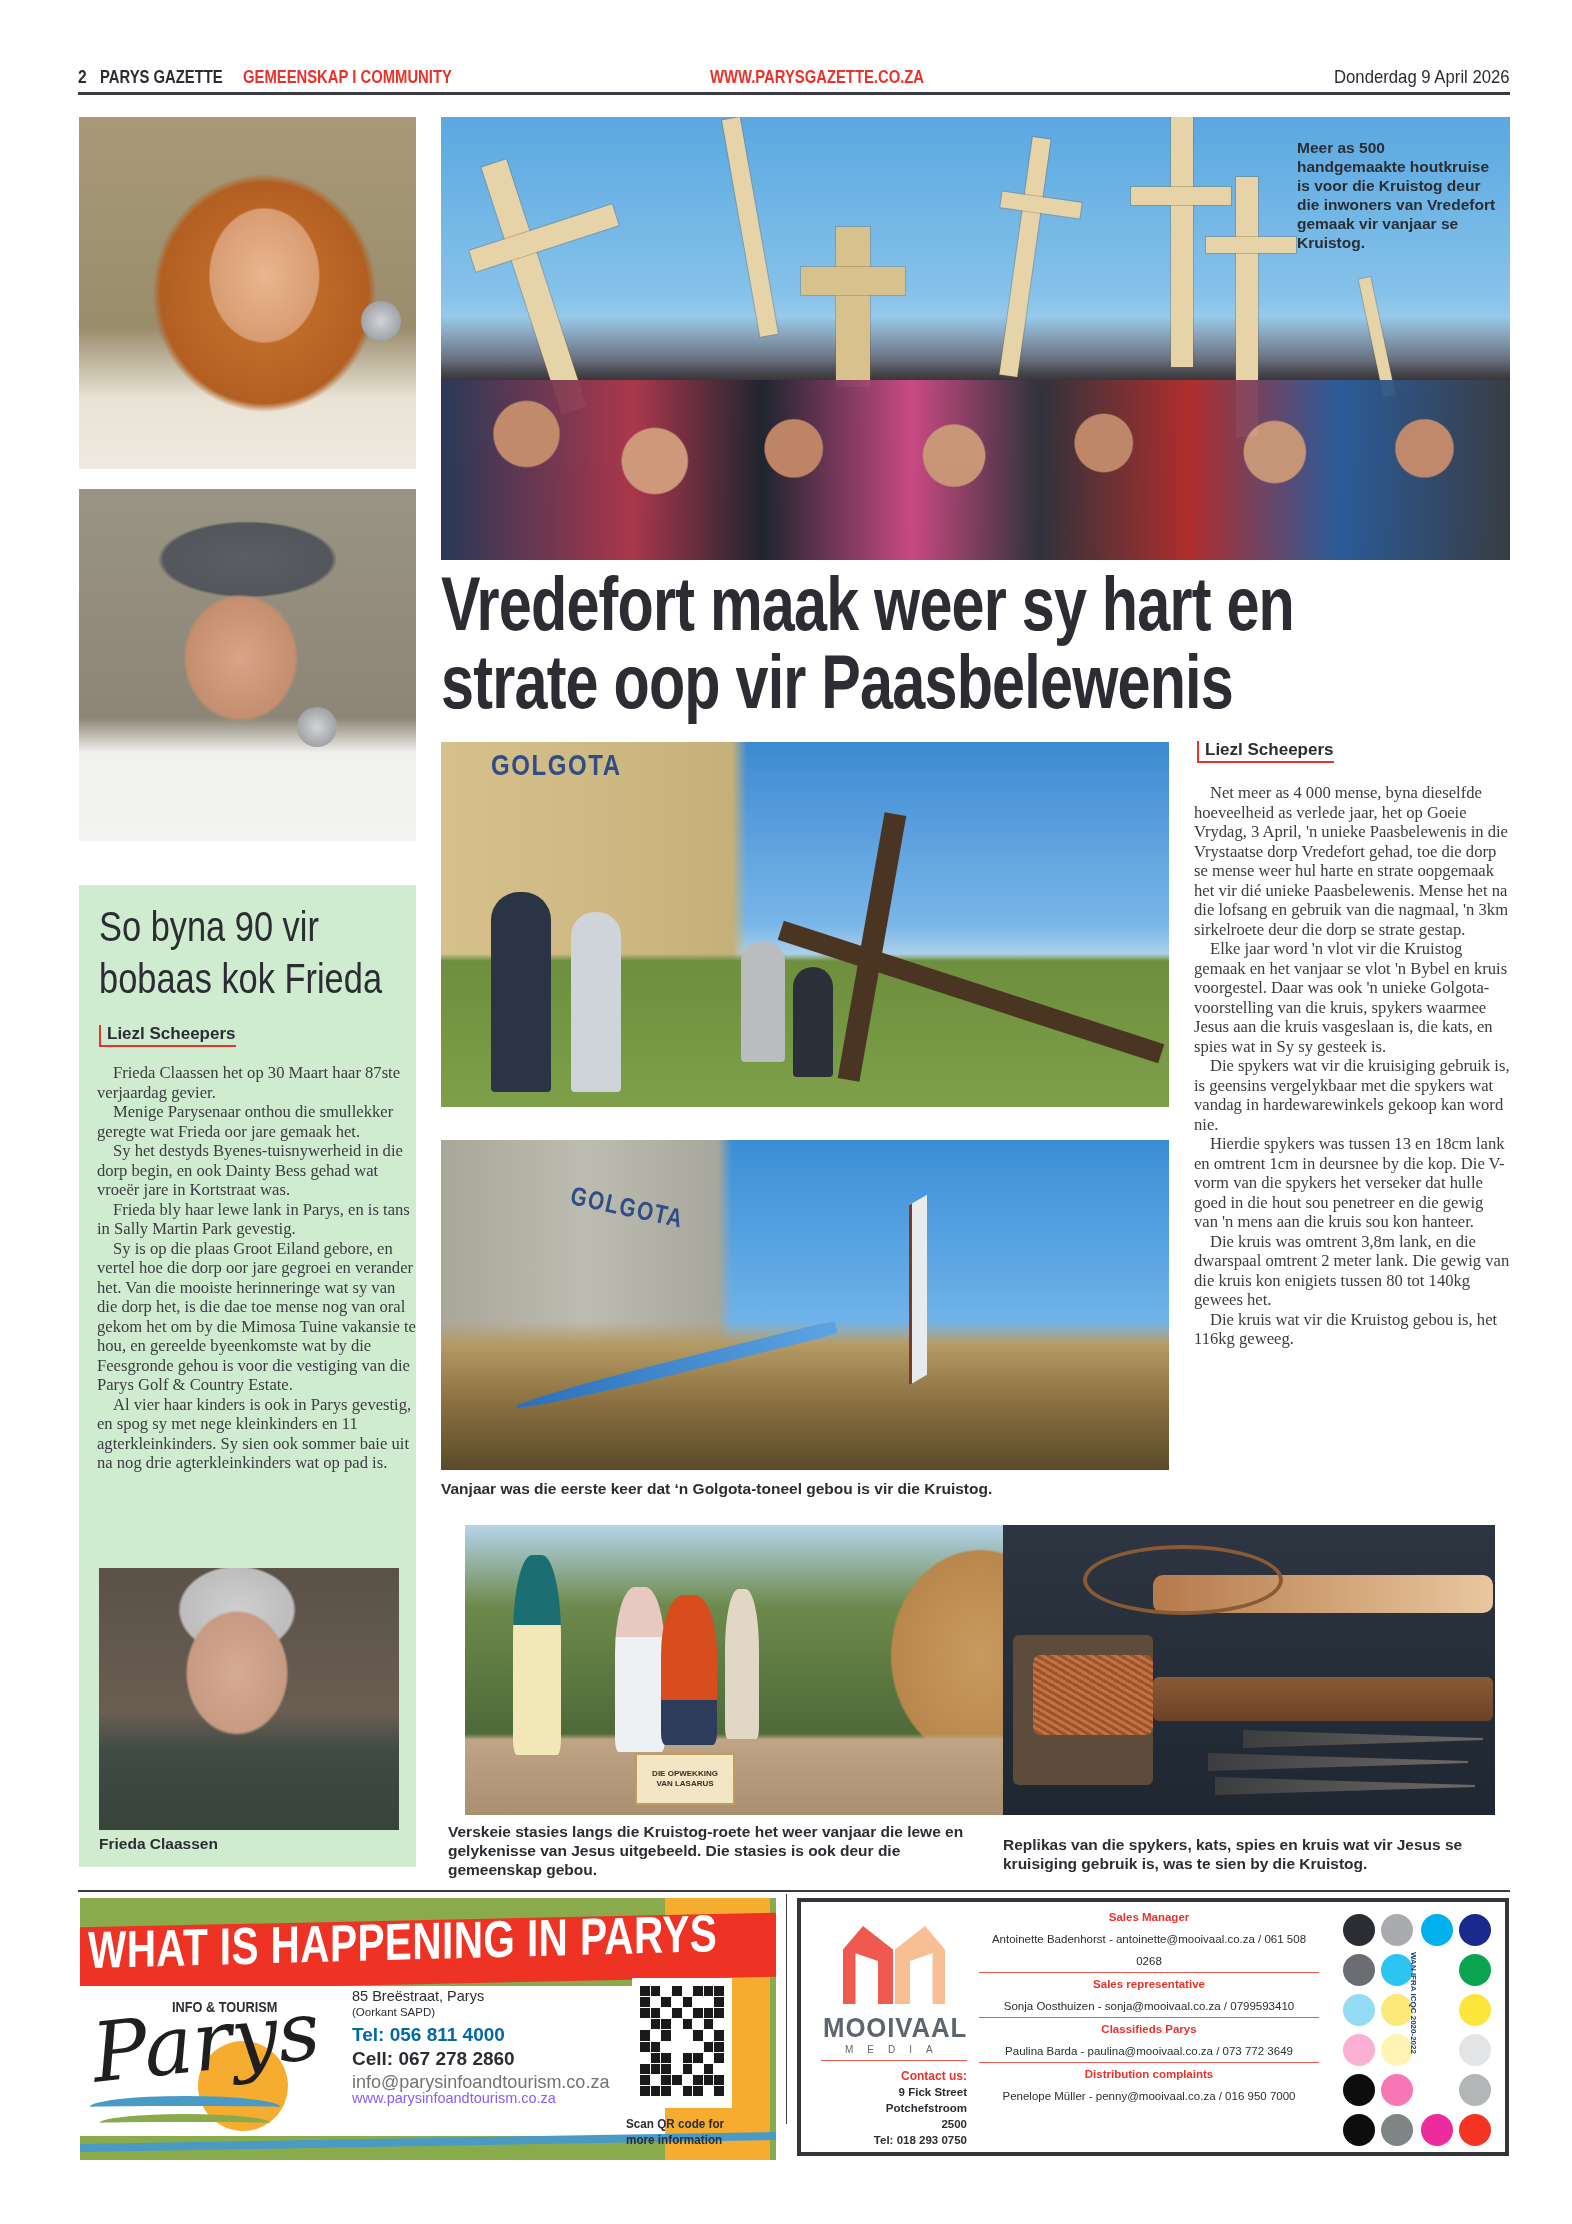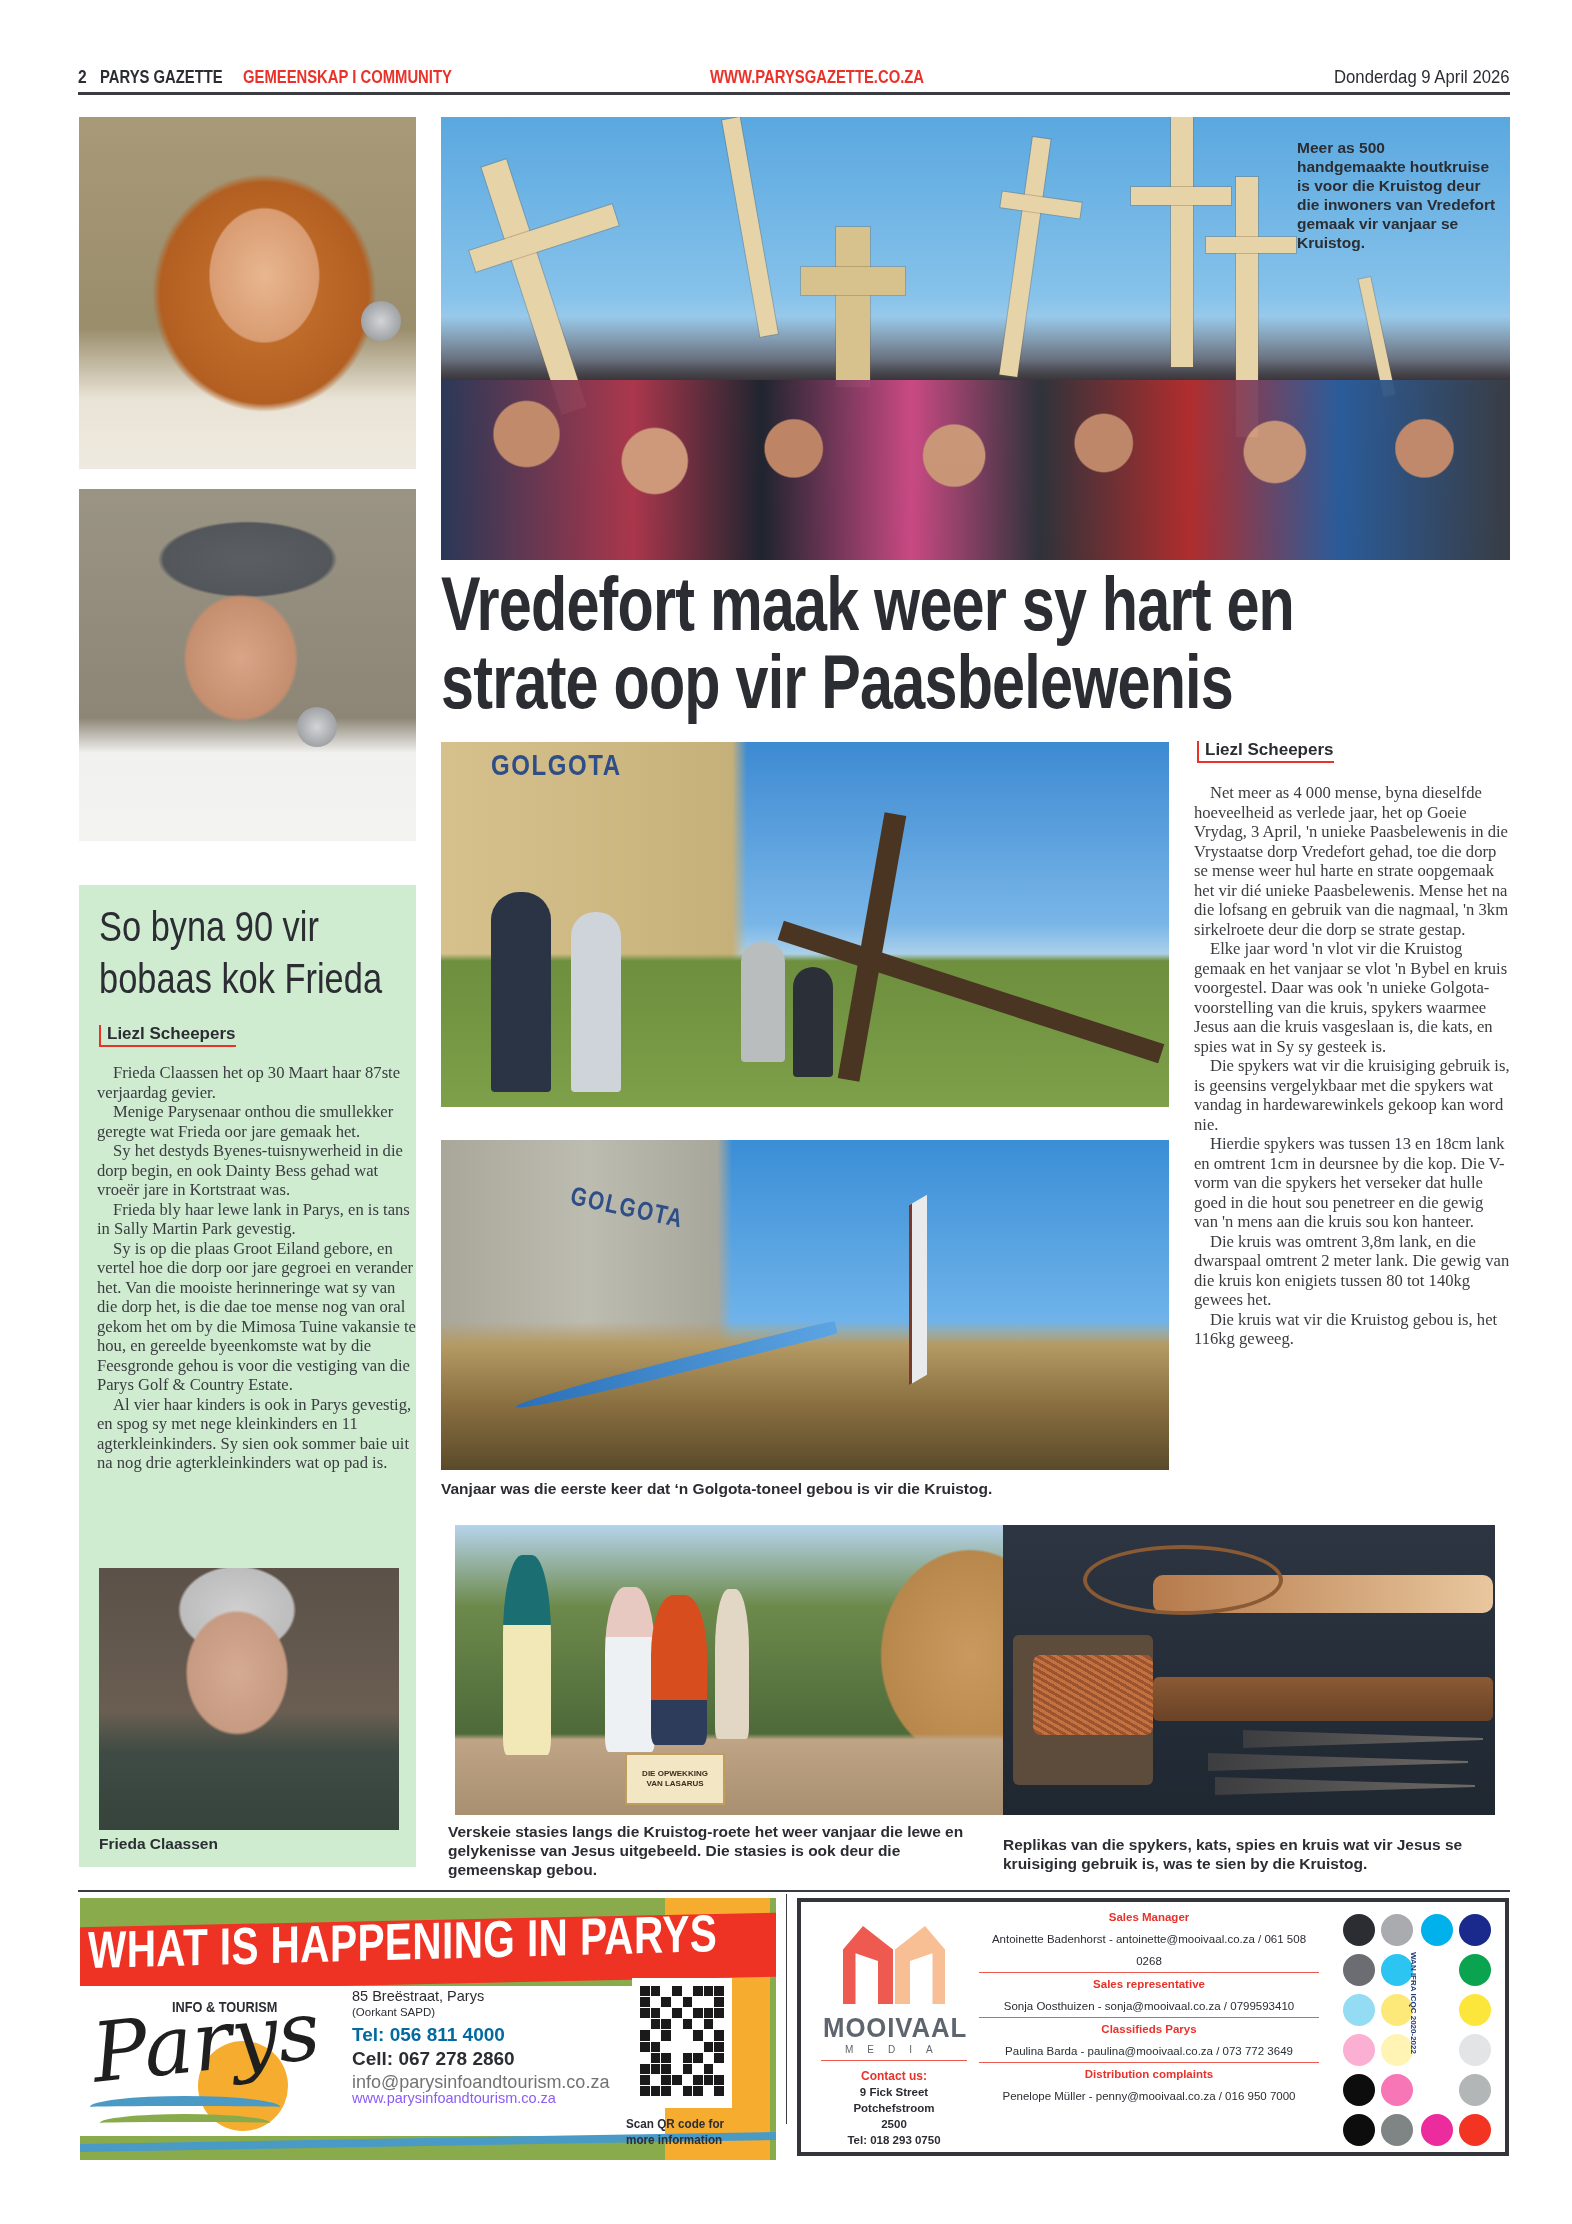--- a/index.html
+++ b/index.html
@@ -60,21 +60,21 @@
     background:
       linear-gradient(180deg, transparent 0%, transparent 55%, #b49a64 62%, #8a6f40 80%, #5a4a2a 100%),
       linear-gradient(90deg, #a9a79a 0%, #bdbcb0 20%, #a8a79c 38%, transparent 40%),
       linear-gradient(180deg, #3a8ed6 0%, #6fb3ea 55%, #a6cfe9 70%); }
   .golgota-sign { position: absolute; font-family: "Liberation Sans", sans-serif; font-weight: bold; color: #2f4d86; letter-spacing: 2px; transform: scaleX(0.8); transform-origin: left; }
   .dark-cross { position: absolute; background: #4a3523; }
   .blade { position: absolute; height: 14px; background: linear-gradient(90deg, #2a6fb8, #5ca4e2); border-radius: 50% 10% 10% 50%; transform: rotate(-14deg); }
 
   .golgota-caption { left: 441px; top: 1480px; font-size: 15.5px; font-weight: bold; color: #2b2d33; white-space: nowrap; }
 
-  .ph-lasarus { left: 455px; top: 1525px; width: 644px; height: 290px;
+  .ph-lasarus { left: 465px; top: 1525px; width: 644px; height: 290px;
     background:
       linear-gradient(180deg, transparent 0%, transparent 72%, #bfa585 74%, #a88f6f 100%),
       radial-gradient(ellipse 110px 130px at 80% 45%, #c99a5f 0%, #b8874b 80%, transparent 82%),
       linear-gradient(180deg, #b6d4ec 0%, #6d8a4c 28%, #4f6b3a 70%); padding-left: 20px; }
   .figure { position: absolute; border-radius: 40% 40% 8% 8%; }
   .scroll-sign { position: absolute; left: 170px; top: 228px; width: 100px; height: 52px; background: #f3e6c4; border: 2px solid #bf9d5c; display: flex; flex-direction: column; align-items: center; justify-content: center; font-size: 8px; font-weight: bold; color: #3b2e1c; line-height: 10px; text-align: center; }
 
   .ph-replicas { left: 1003px; top: 1525px; width: 492px; height: 290px;
     background:
       linear-gradient(180deg, #2c3541 0%, #1f2731 100%); }
@@ -133,21 +133,21 @@
   .qr-text { position: absolute; left: 546px; top: 218px; width: 120px; font-size: 13px; font-weight: bold; color: #2b2d33; line-height: 16px; transform: scaleX(0.9); transform-origin: left; }
 
   
   .ad-mooivaal { left: 797px; top: 1898px; width: 712px; height: 258px; border: 4px solid #33353a; background: #ffffff; }
   .mv-logo { position: absolute; left: 42px; top: 14px; width: 104px; height: 90px; }
   .mv-logo .l { position: absolute; left: 0; top: 10px; width: 50px; height: 78px; background: #ee5a4f; clip-path: polygon(40% 0, 100% 30%, 100% 100%, 70% 100%, 70% 45%, 25% 35%, 25% 100%, 0 100%, 0 30%); }
   .mv-logo .r { position: absolute; left: 52px; top: 10px; width: 50px; height: 78px; background: #f9bf94; clip-path: polygon(0 30%, 60% 0, 100% 30%, 100% 100%, 75% 100%, 75% 35%, 30% 45%, 30% 100%, 0 100%); }
   .mv-name { position: absolute; left: 22px; top: 110px; font-size: 28px; font-weight: bold; color: #5e656e; letter-spacing: 1px; transform: scaleX(0.92); transform-origin: left; }
   .mv-media { position: absolute; left: 44px; top: 142px; font-size: 10px; color: #5e656e; letter-spacing: 14px; }
   .mv-rule { position: absolute; left: 20px; top: 158px; width: 146px; height: 1px; background: #ee5a4f; }
-  .mv-contact { position: absolute; left: 20px; top: 166px; width: 146px; text-align: center; font-size: 11.5px; font-weight: bold; line-height: 16px; color: #2b2d33; }
+  .mv-contact { position: absolute; left: 20px; top: 166px; width: 146px; text-align: right; font-size: 11.5px; font-weight: bold; line-height: 16px; color: #2b2d33; }
   .mv-contact .lbl { color: #e8322a; font-size: 12px; }
   .mv-roles { position: absolute; left: 178px; top: 4px; width: 340px; }
   .mv-role { text-align: center; }
   .mv-role .t { font-size: 11.5px; font-weight: bold; color: #e8322a; line-height: 22px; }
   .mv-role .v { font-size: 11.5px; color: #2b2d33; line-height: 22px; border-bottom: 1.5px solid #ee5a4f; }
   .mv-role:last-child .v { border-bottom: none; }
   .colorbar { position: absolute; left: 520px; top: 2px; width: 180px; height: 248px; border-left: 0; }
   .dot { position: absolute; width: 32px; height: 32px; border-radius: 50%; }
   .wan { position: absolute; left: 87px; top: 48px; font-size: 8px; font-weight: bold; color: #1e3c7a; writing-mode: vertical-rl; line-height: 10px; }
 </style>

